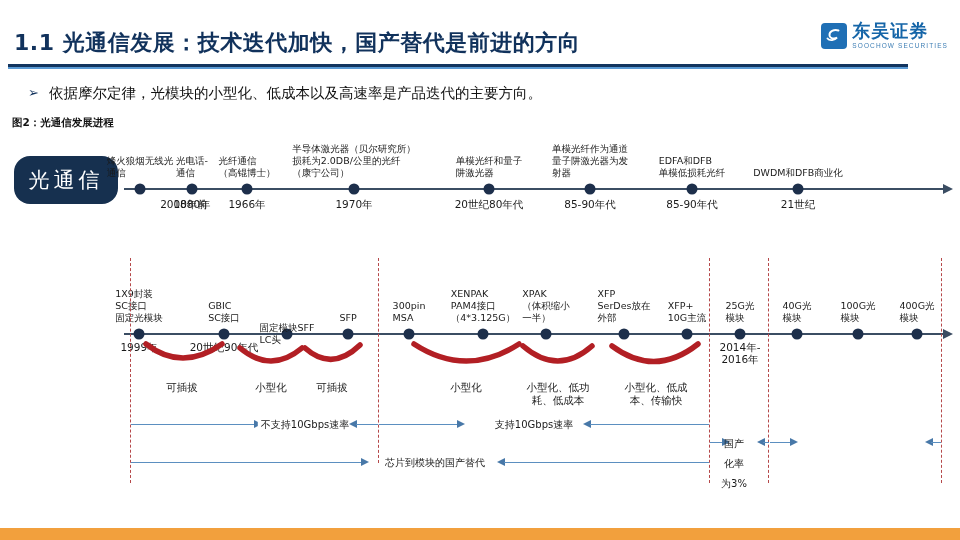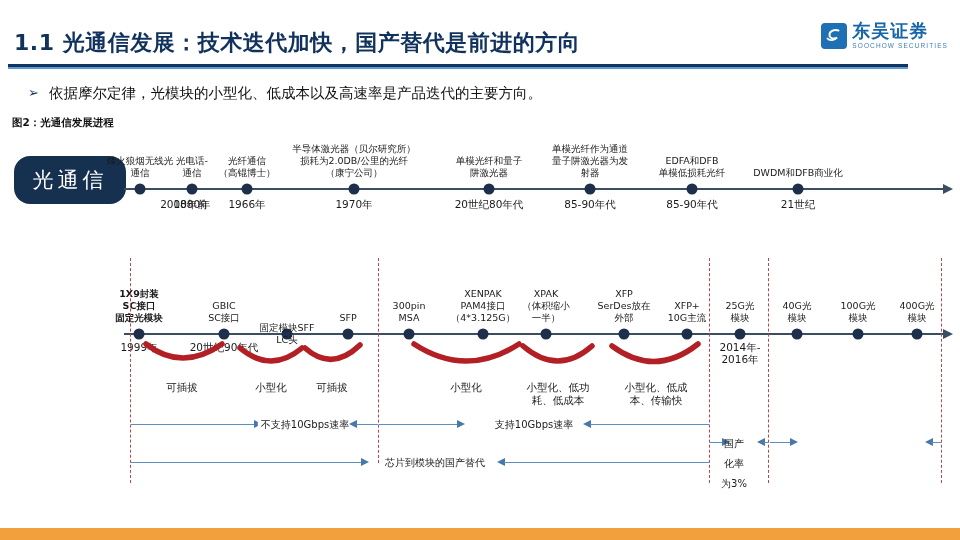--- a/index.html
+++ b/index.html
@@ -41,37 +41,37 @@
   .fig-title { position:absolute; left:12px; top:116px; font-size:10.5px; font-weight:700; color:#111;
                font-family:"DejaVu Sans","Liberation Sans",sans-serif; }
 
   
   .pill {
     position:absolute; background:#16304f; border-radius:16px;
     color:#fff; display:flex; align-items:center; justify-content:center;
     font-size:21px; letter-spacing:4px; font-weight:400;
     font-family:"DejaVu Sans","Liberation Sans",sans-serif;
   }
-  .pill-optcom { left:14px; top:156px; width:112px; height:48px; }
+  .pill-optcom { left:14px; top:156px; width:104px; height:48px; }
   .pill-optmod { left:14px; top:310px; width:112px; height:50px; }
 
   
   .axis { position:absolute; height:2px; background:#3b4d63; }
   .axis-head {
     position:absolute; width:0; height:0;
     border-top:5px solid transparent; border-bottom:5px solid transparent;
     border-left:10px solid #3b4d63;
   }
   .dot {
     position:absolute; width:11px; height:11px; border-radius:50%;
     background:#1d2f4b; transform:translate(-50%,-50%);
   }
   .tl-top {
     position:absolute; transform:translateX(-50%);
-    text-align:center; font-size:9.5px; line-height:12px; color:#1a1a1a;
+    font-size:9.5px; line-height:12px; color:#1a1a1a;
     white-space:pre-line; font-family:"DejaVu Sans","Liberation Sans",sans-serif;
   }
   .tl-bot {
     position:absolute; transform:translateX(-50%);
     text-align:center; font-size:10.5px; line-height:12px; color:#1a1a1a;
     white-space:pre-line; font-family:"DejaVu Sans","Liberation Sans",sans-serif;
   }
 
   
   .arcs { position:absolute; left:0; top:0; width:960px; height:540px; pointer-events:none; }
@@ -180,21 +180,21 @@
       <div class="tl-bot" style="left: 692px; top: 198px;">85-90年代</div>
       <div class="dot" style="left: 798px; top: 189px;"></div>
       <div class="tl-top" style="left: 798px; top: 167px;">DWDM和DFB商业化</div>
       <div class="tl-bot" style="left: 798px; top: 198px;">21世纪</div>
     </div>
 
   <div class="axis" style="left:124px; top:333px; width:820px;"></div>
   <div class="axis-head" style="left:943px; top:329px;"></div>
   <div id="tl2">
       <div class="dot" style="left: 139px; top: 334px;"></div>
-      <div class="tl-top" style="left: 139px; top: 288px; font-weight: bold;">1X9封装
+      <div class="tl-top" style="left: 139px; top: 288px;">1X9封装
 SC接口
 固定光模块</div>
       <div class="tl-bot" style="left: 139px; top: 341px;">1999年</div>
       <div class="dot" style="left: 224px; top: 334px;"></div>
       <div class="tl-top" style="left: 224px; top: 300px;">GBIC
 SC接口</div>
       <div class="tl-bot" style="left: 224px; top: 341px;">20世纪90年代</div>
       <div class="dot" style="left: 287px; top: 334px;"></div>
       <div class="tl-top" style="left: 287px; top: 310px; margin-top: 12px;">固定模块SFF
 LC头</div>

